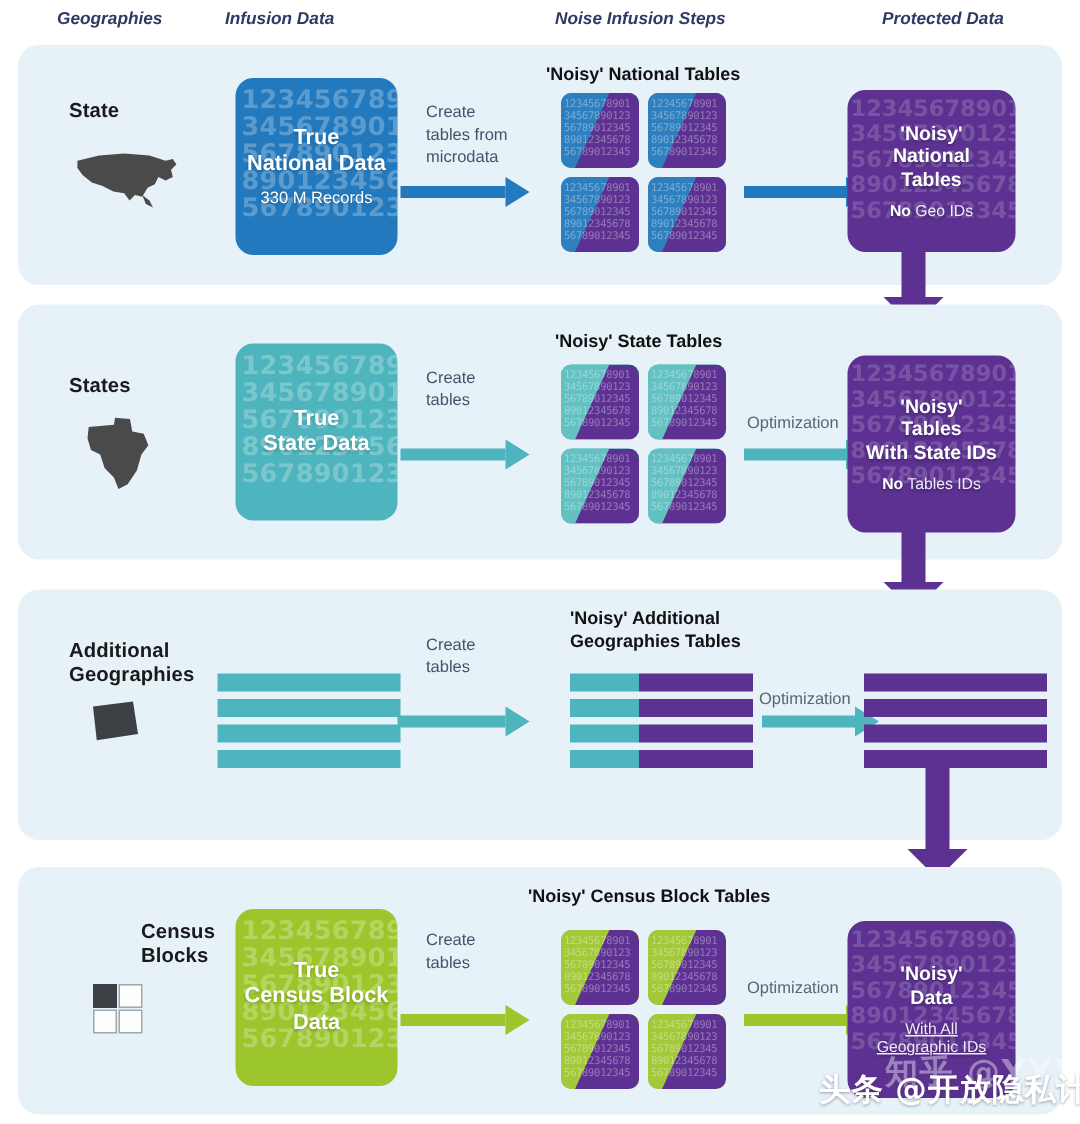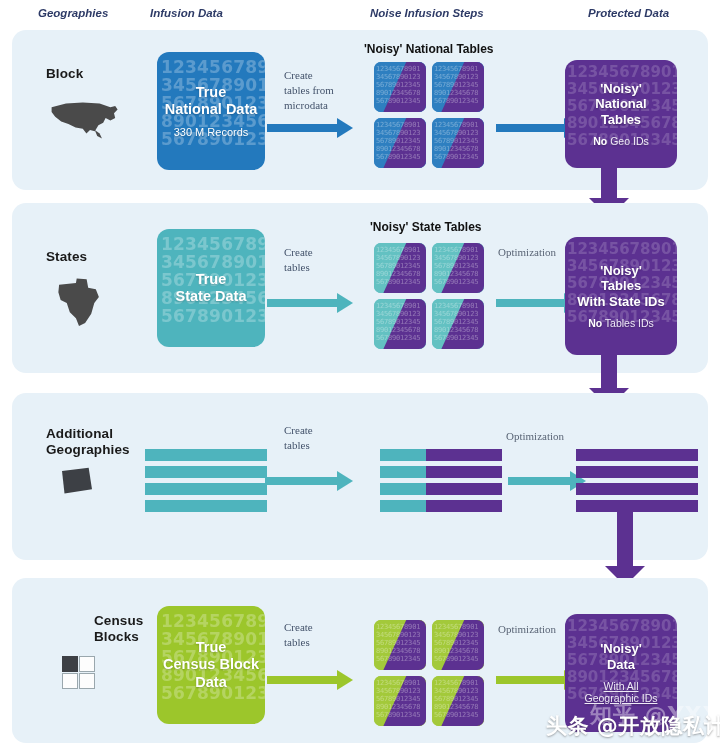--- a/index.html
+++ b/index.html
@@ -92,23 +92,23 @@
   .barstack { position: absolute; display: flex; flex-direction: column; gap: 5px; }
   .barstack .bar { height: 12px; width: 100%; }
   .bar-teal { background: #4eb4bd; }
   .bar-split { display: flex; }
   .bar-split .l { width: 38%; background: #4eb4bd; }
   .bar-split .r { width: 62%; background: #5c3191; }
 
   
   .caption {
     position: absolute; font-size: 11px; color: #44536b;
-    line-height: 1.35; white-space: pre-line; font-family: Liberation Serif, serif;
-  }
-  .caption.opt { color: #5a6576; }
+    line-height: 1.35; white-space: pre-line;
+  }
+  .caption.opt { color: #5a6576; margin-top: 30px; }
 
   
   .tables-title {
     position: absolute; font-size: 12px; font-weight: 700;
     color: #111; line-height: 1.25; white-space: pre-line;
   }
 
   
   .tiles {
     position: absolute;
@@ -209,21 +209,21 @@
 <body>
 
 <div class="col-headers">
   <div class="col-header ch-geo">Geographies</div>
   <div class="col-header ch-start">Infusion Data</div>
   <div class="col-header ch-noise">Noise Infusion Steps</div>
   <div class="col-header ch-prot">Protected Data</div>
 </div>
 
 <div class="row" id="row-nation">
-  <div class="geo-label" style="top:36px;">Block</div>
+  <div class="geo-label" style="top:36px;">State</div>
   <div class="geo-icon" style="top:66px;">
     <svg class="icon-us" viewBox="0 0 120 72" aria-hidden="true">
       <path fill="#4a4a4a" d="M6 18 L30 12 L58 10 L86 12 L104 18 L112 16 L116 22 L110 28 L112 36 L104 40 L96 36 L92 44
         L84 48 L78 58 L70 56 L64 62 L58 54 L46 52 L34 46 L22 42 L12 34 L6 26 Z"></path>
       <path fill="#4a4a4a" d="M78 56 L86 62 L90 70 L82 66 Z"></path>
     </svg>
   </div>
 
   <div class="databox blue" style="left:145px; top:22px; width:108px; height:118px;">
     <div class="digits">12345678901 34567890123 56789012345 89012345678 56789012345</div>
@@ -371,20 +371,22 @@
   </div>
 
   <div class="caption" style="left:272px; top:30px; width:72px;">Create
 tables</div>
 
   <div class="arrow-h a-teal" style="left:253px; top:78px; width:90px;">
     <div class="shaft" style="width:72px;"></div>
       <div class="head" style="left:72px;"></div>
   </div>
 
+  <div class="tables-title" style="left:368px; top:12px; white-space:pre-line;">'Noisy' Additional
+Geographies Tables</div>
 
   <div class="barstack" style="left:368px; top:56px; width:122px;">
     <div class="bar bar-split">
         <div class="l"></div>
         <div class="r"></div>
       </div>
     <div class="bar bar-split">
         <div class="l"></div>
         <div class="r"></div>
       </div>
@@ -438,20 +440,21 @@
   </div>
 
   <div class="caption" style="left:272px; top:42px; width:72px;">Create
 tables</div>
 
   <div class="arrow-h a-green" style="left:255px; top:92px; width:86px;">
     <div class="shaft" style="width:70px;"></div>
       <div class="head" style="left:70px;"></div>
   </div>
 
+  <div class="tables-title" style="left:340px; top:12px;">'Noisy' Census Block Tables</div>
 
   <div class="tiles" style="left:362px; top:42px;">
     <div class="tile green">
         <div class="base"></div>
         <div class="wedge"></div>
         <div class="tdig">12345678901 34567890123 56789012345 89012345678 56789012345</div>
       </div>
     <div class="tile green">
         <div class="base"></div>
         <div class="wedge"></div>

